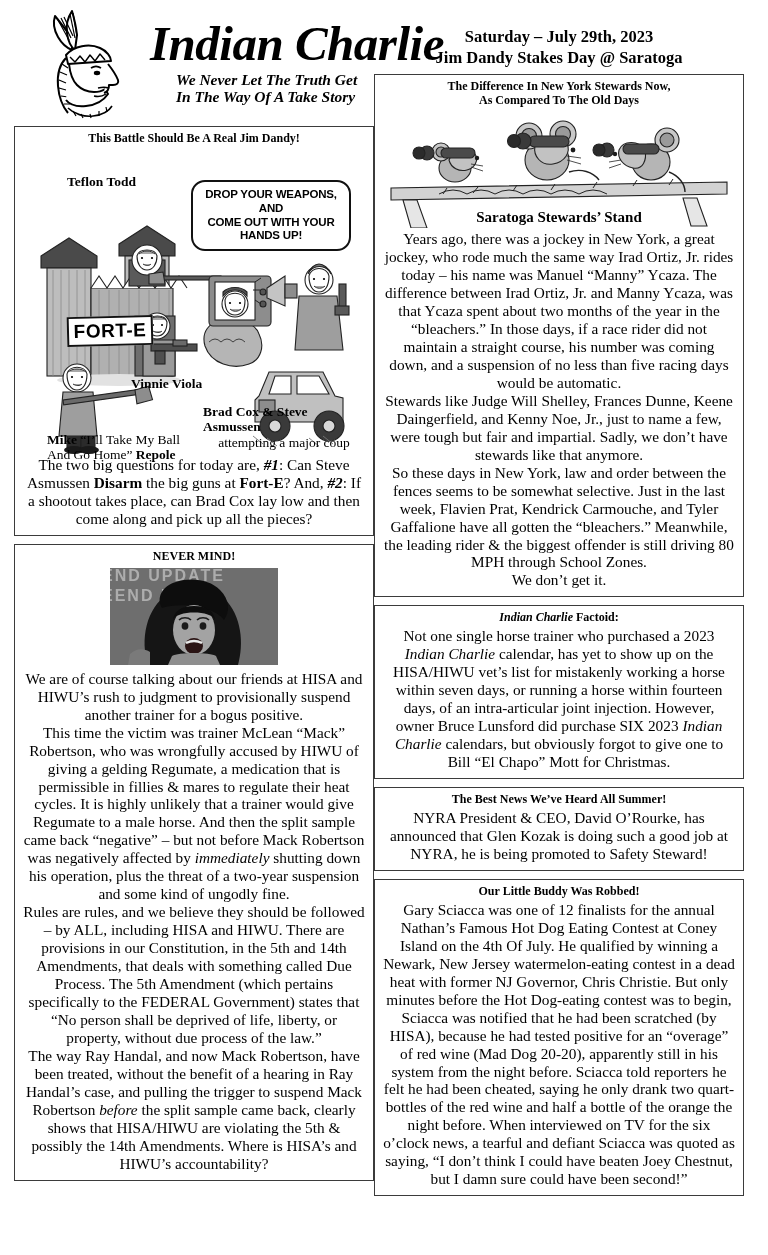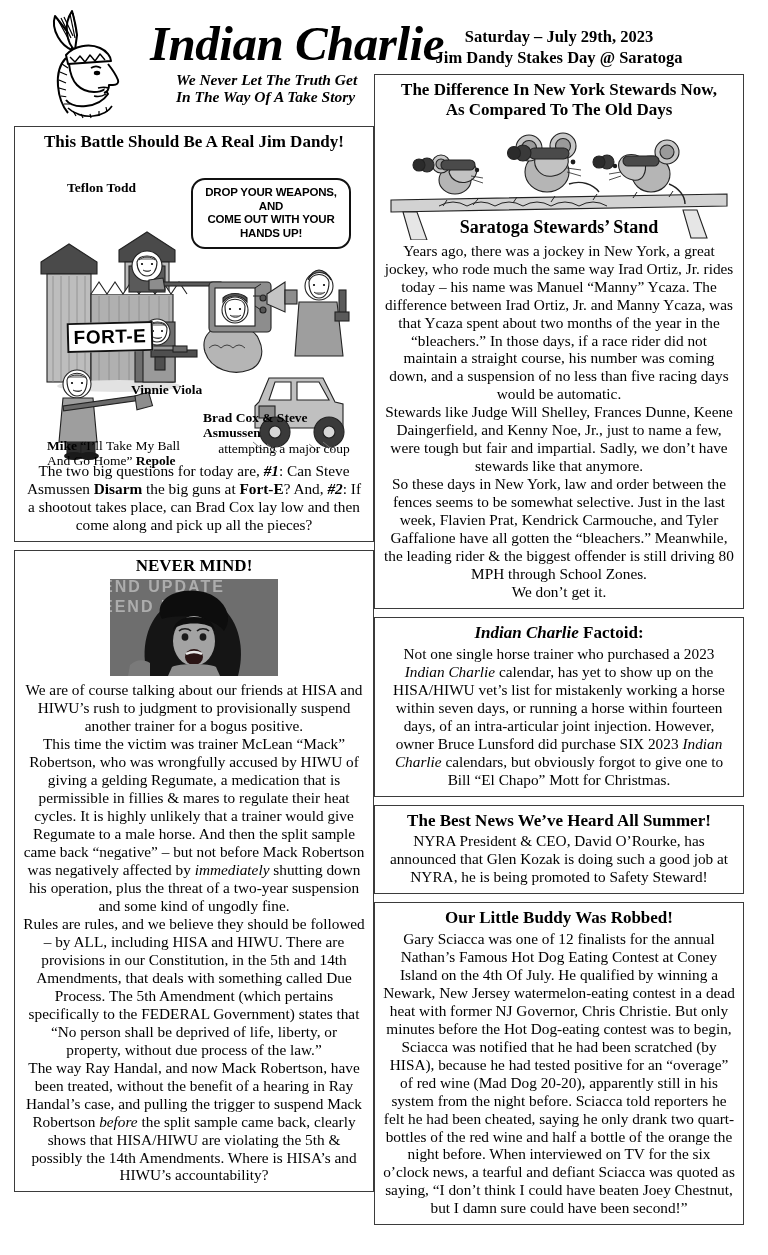--- a/index.html
+++ b/index.html
@@ -28,21 +28,21 @@
   .ic-slogan {
     font-weight: bold; font-style: italic;
     font-size: 15.5px; line-height: 1.12; margin-top: 3px; padding-left: 26px;
   }
 
   
   .dateblock { text-align: center; font-weight: bold; font-size: 16.5px; line-height: 1.28; padding-top: 18px; }
 
   
   .box { border: 1.4px solid #3b3b3b; padding: 5px 8px 7px 8px; margin-bottom: 8px; background: #fff; }
-  .box-title { text-align: center; font-weight: bold; font-size: 17px; line-height: 1.16; margin-bottom: 2px; }
+  .box-title { text-align: center; font-weight: bold; font-size: 12px; line-height: 1.16; margin-bottom: 2px; }
   .body-text { text-align: center; font-size: 15.3px; line-height: 1.175; }
   .body-text p { margin: 0; }
   i { font-style: italic; }
   b { font-weight: bold; }
 
   
   .fort-scene { position: relative; height: 292px; margin: 18px 0 0 0; }
   .lbl { position: absolute; font-weight: bold; font-size: 13.5px; line-height: 1.15; }
   .bubble {
     position: absolute; border: 2px solid #111; border-radius: 14px;
@@ -52,21 +52,21 @@
   }
   .fort-sign {
     position: absolute; background: #fff; border: 2px solid #111;
     font-family: "Liberation Sans", sans-serif; font-weight: bold;
     font-size: 19px; text-align: center; padding: 2px 0; letter-spacing: 0.5px;
     transform: rotate(-1.5deg);
   }
 
   
   .mice-scene { position: relative; height: 118px; margin-top: 1px; }
-  .mice-cap { position: absolute; left: 0; right: 0; bottom: 2px; text-align: center; font-weight: bold; font-size: 18px; }
+  .mice-cap { position: absolute; left: 0; right: 0; bottom: 2px; text-align: center; font-weight: bold; font-size: 15px; }
 
   
   .photo-wrap { display: flex; justify-content: center; margin: 4px 0 5px 0; }
   .photo {
     position: relative; width: 168px; height: 97px; overflow: hidden;
     background: #6e6e6e; border: 0;
   }
   .photo .bg-text {
     position: absolute; top: -2px; left: -8px; width: 200px;
     font-family: "Liberation Sans", sans-serif; font-weight: bold;
@@ -123,21 +123,21 @@
           </div>
         </div>
       </div>
 
       <div class="box">
         <div class="box-title">This Battle Should Be A Real Jim Dandy!</div>
 
         <div class="fort-scene">
           <div class="lbl" style="left:44px; top:10px;">Teflon Todd</div>
 
-          <div class="bubble" style="left:168px; top:8px; width:160px;">
+          <div class="bubble" style="left:168px; top:16px; width:160px;">
             <div>DROP YOUR WEAPONS, AND</div>
             <div>COME OUT WITH YOUR HANDS UP!</div>
           </div>
 
           <svg viewBox="0 0 344 292" width="344" height="292" style="position:absolute; left:0; top:0;">
             <g stroke="#222" stroke-width="1.1" fill="#a8a8a8">
 
               <polygon points="18,92 46,74 74,92 74,104 18,104" fill="#4a4a4a"></polygon>
               <rect x="24" y="104" width="44" height="108" fill="#bdbdbd"></rect>
               <path d="M30 106 L30 212 M38 106 L38 212 M46 106 L46 212 M54 106 L54 212 M62 106 L62 212" stroke-width="0.8" stroke="#8a8a8a"></path>

